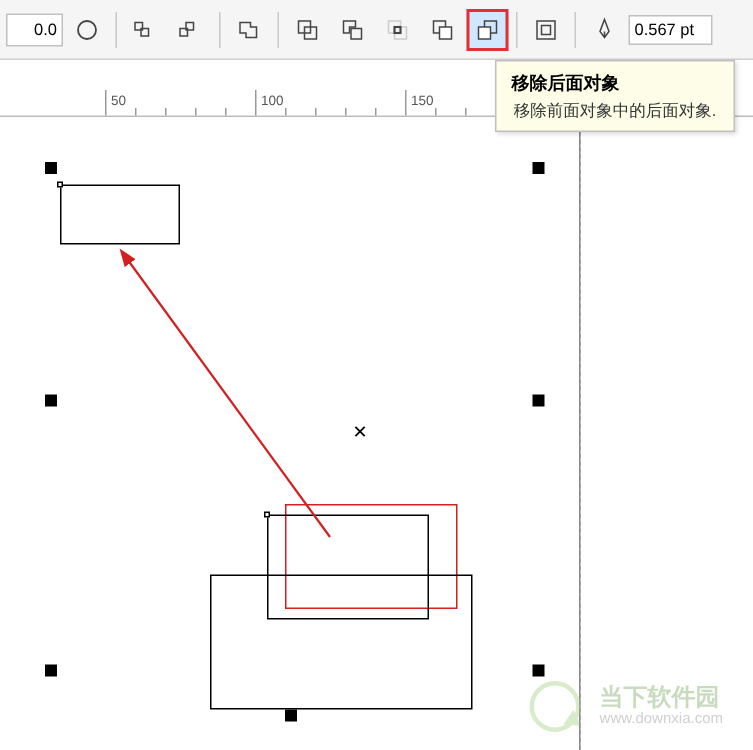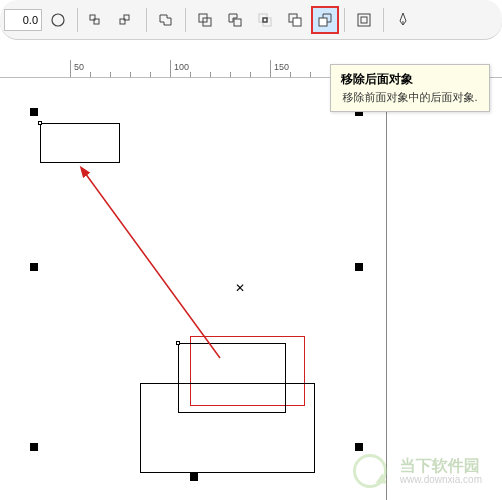--- a/index.html
+++ b/index.html
@@ -1,26 +1,26 @@
 <!DOCTYPE html>
 <html><head>
 <meta charset="utf-8">
 <style>
   * { box-sizing: border-box; margin: 0; padding: 0; }
   body { width: 502px; height: 500px; font-family: "Microsoft YaHei", Arial, sans-serif; font-size: 12px; background: #fff; overflow: hidden; position: relative; }
   
-  .toolbar { height: 40px; background: #f5f5f5; border-bottom: 1px solid #d0d0d0; display: flex; align-items: center; padding: 0 4px; gap: 2px; border-radius: 18px; }
+  .toolbar { height: 40px; background: #f5f5f5; border-bottom: 1px solid #d0d0d0; display: flex; align-items: center; padding: 0 4px; gap: 2px; }
   .tb-input { width: 38px; height: 22px; border: 1px solid #c0c0c0; background: #fff; font-size: 11px; padding: 0 3px; text-align: right; }
   .tb-btn { width: 28px; height: 28px; display: flex; align-items: center; justify-content: center; background: transparent; border: none; cursor: pointer; }
   .tb-btn.highlighted { background: #d0e8ff; border: 2px solid #e03030; }
   .tb-sep { width: 1px; height: 24px; background: #c8c8c8; margin: 0 3px; }
   .tb-icon { width: 18px; height: 18px; }
   .pen-input { width: 56px; height: 20px; border: 1px solid #c0c0c0; background: #fff; font-size: 11px; padding: 0 3px; }
   
-  .tooltip { position: absolute; top: 40px; left: 330px; background: #fdfde8; border: 1px solid #c0c0c0; padding: 6px 10px; font-size: 12px; z-index: 10; box-shadow: 1px 1px 3px rgba(0,0,0,0.15); min-width: 160px; margin-top: 24px; }
+  .tooltip { position: absolute; top: 40px; left: 330px; background: #fdfde8; border: 1px solid #c0c0c0; padding: 6px 10px; font-size: 12px; z-index: 10; box-shadow: 1px 1px 3px rgba(0,0,0,0.15); min-width: 160px; }
   .tooltip-title { font-weight: bold; margin-bottom: 2px; }
   .tooltip-body { font-size: 11px; color: #333; text-align: center; }
   
   .ruler-h { position: absolute; top: 60px; left: 0; right: 0; height: 18px; background: #fff; border-bottom: 1px solid #bbb; }
   .ruler-h .tick { position: absolute; top: 0; bottom: 0; border-left: 1px solid #999; }
   .ruler-h .tick.major::after { content: attr(data-val); position: absolute; top: 2px; left: 3px; font-size: 9px; color: #555; }
   .ruler-h .tick.minor { top: 12px; }
   
   .canvas { position: absolute; top: 78px; left: 0; right: 0; bottom: 0; background: #fff; }
   
@@ -109,20 +109,21 @@
         <rect x="3" y="3" width="12" height="12" fill="none" stroke="#444"></rect>
         <rect x="6" y="6" width="6" height="6" fill="none" stroke="#444"></rect>
       </svg>
   </button>
   <div class="tb-sep"></div>
   <button class="tb-btn">
     <svg class="tb-icon" viewBox="0 0 18 18">
         <path d="M9 2 L12 10 L9 14 L6 10 Z M9 10 L9 14" fill="none" stroke="#444"></path>
       </svg>
   </button>
+  <input class="pen-input" value="0.567 pt" style="">
 </div>
 
 <div class="tooltip">
   <div class="tooltip-title">移除后面对象</div>
   <div class="tooltip-body">移除前面对象中的后面对象.</div>
 </div>
 
 <div class="ruler-h">
   <div class="tick major" style="left:70px" data-val="50"></div>
   <div class="tick minor" style="left:90px"></div>

